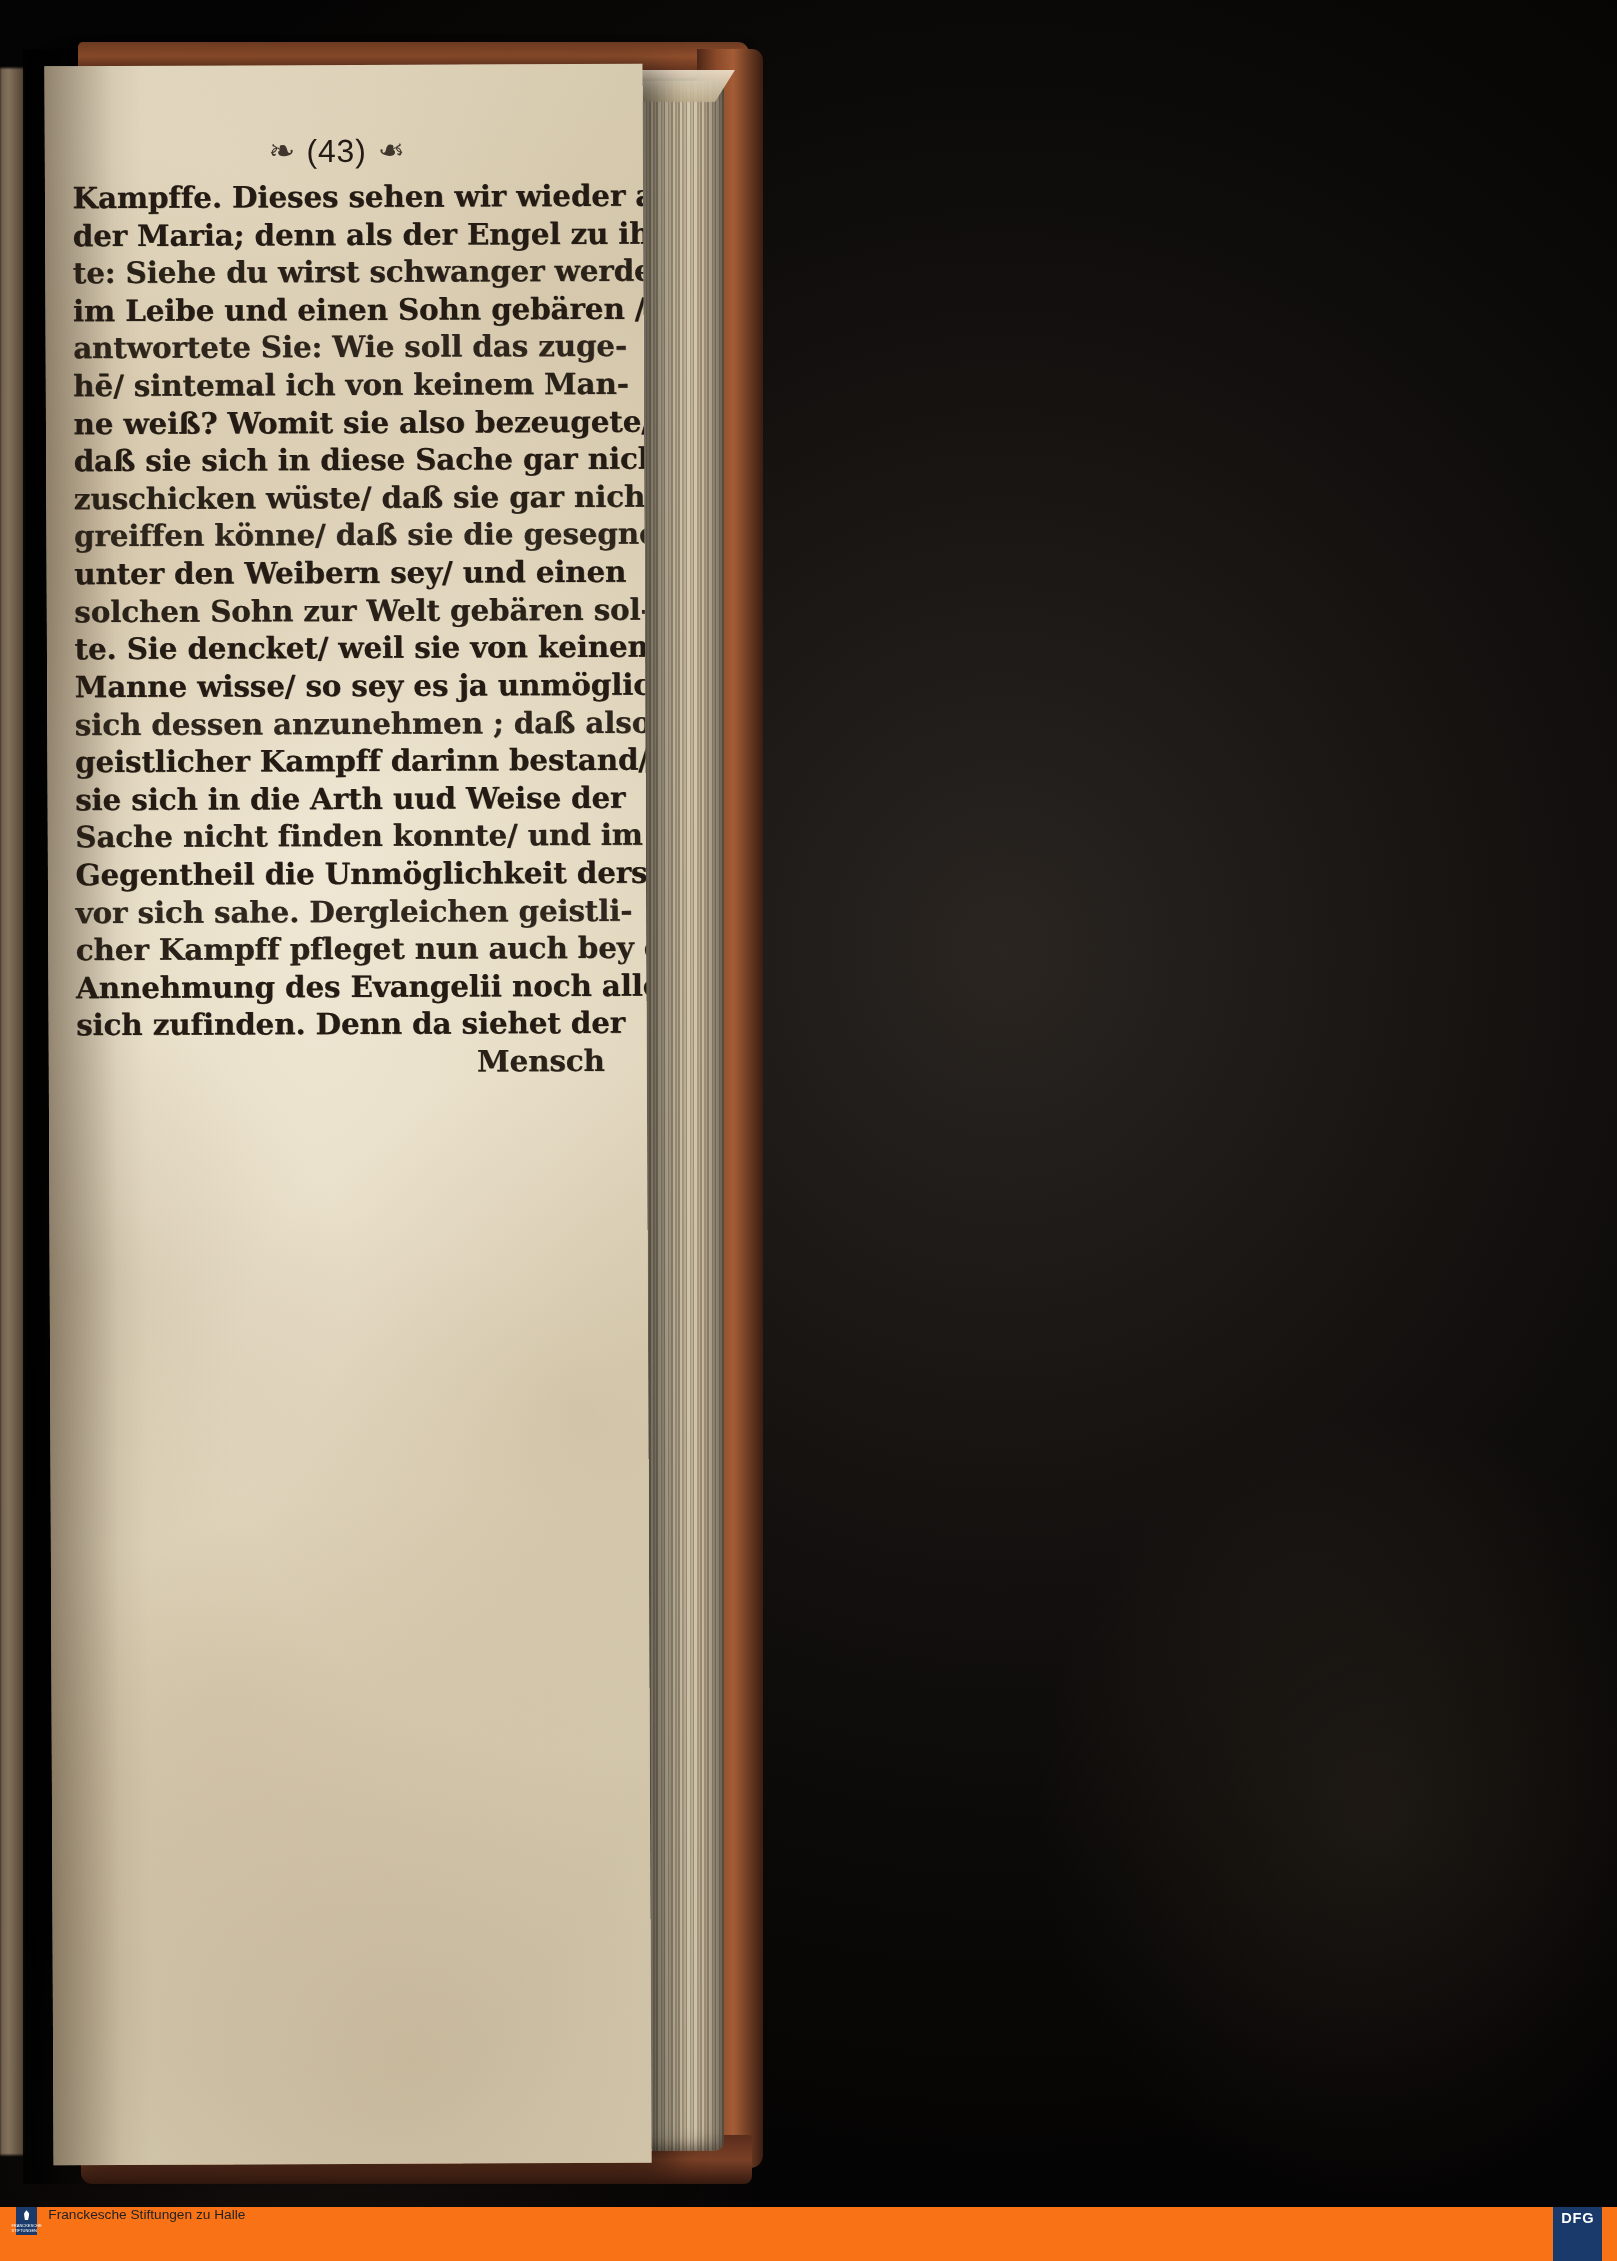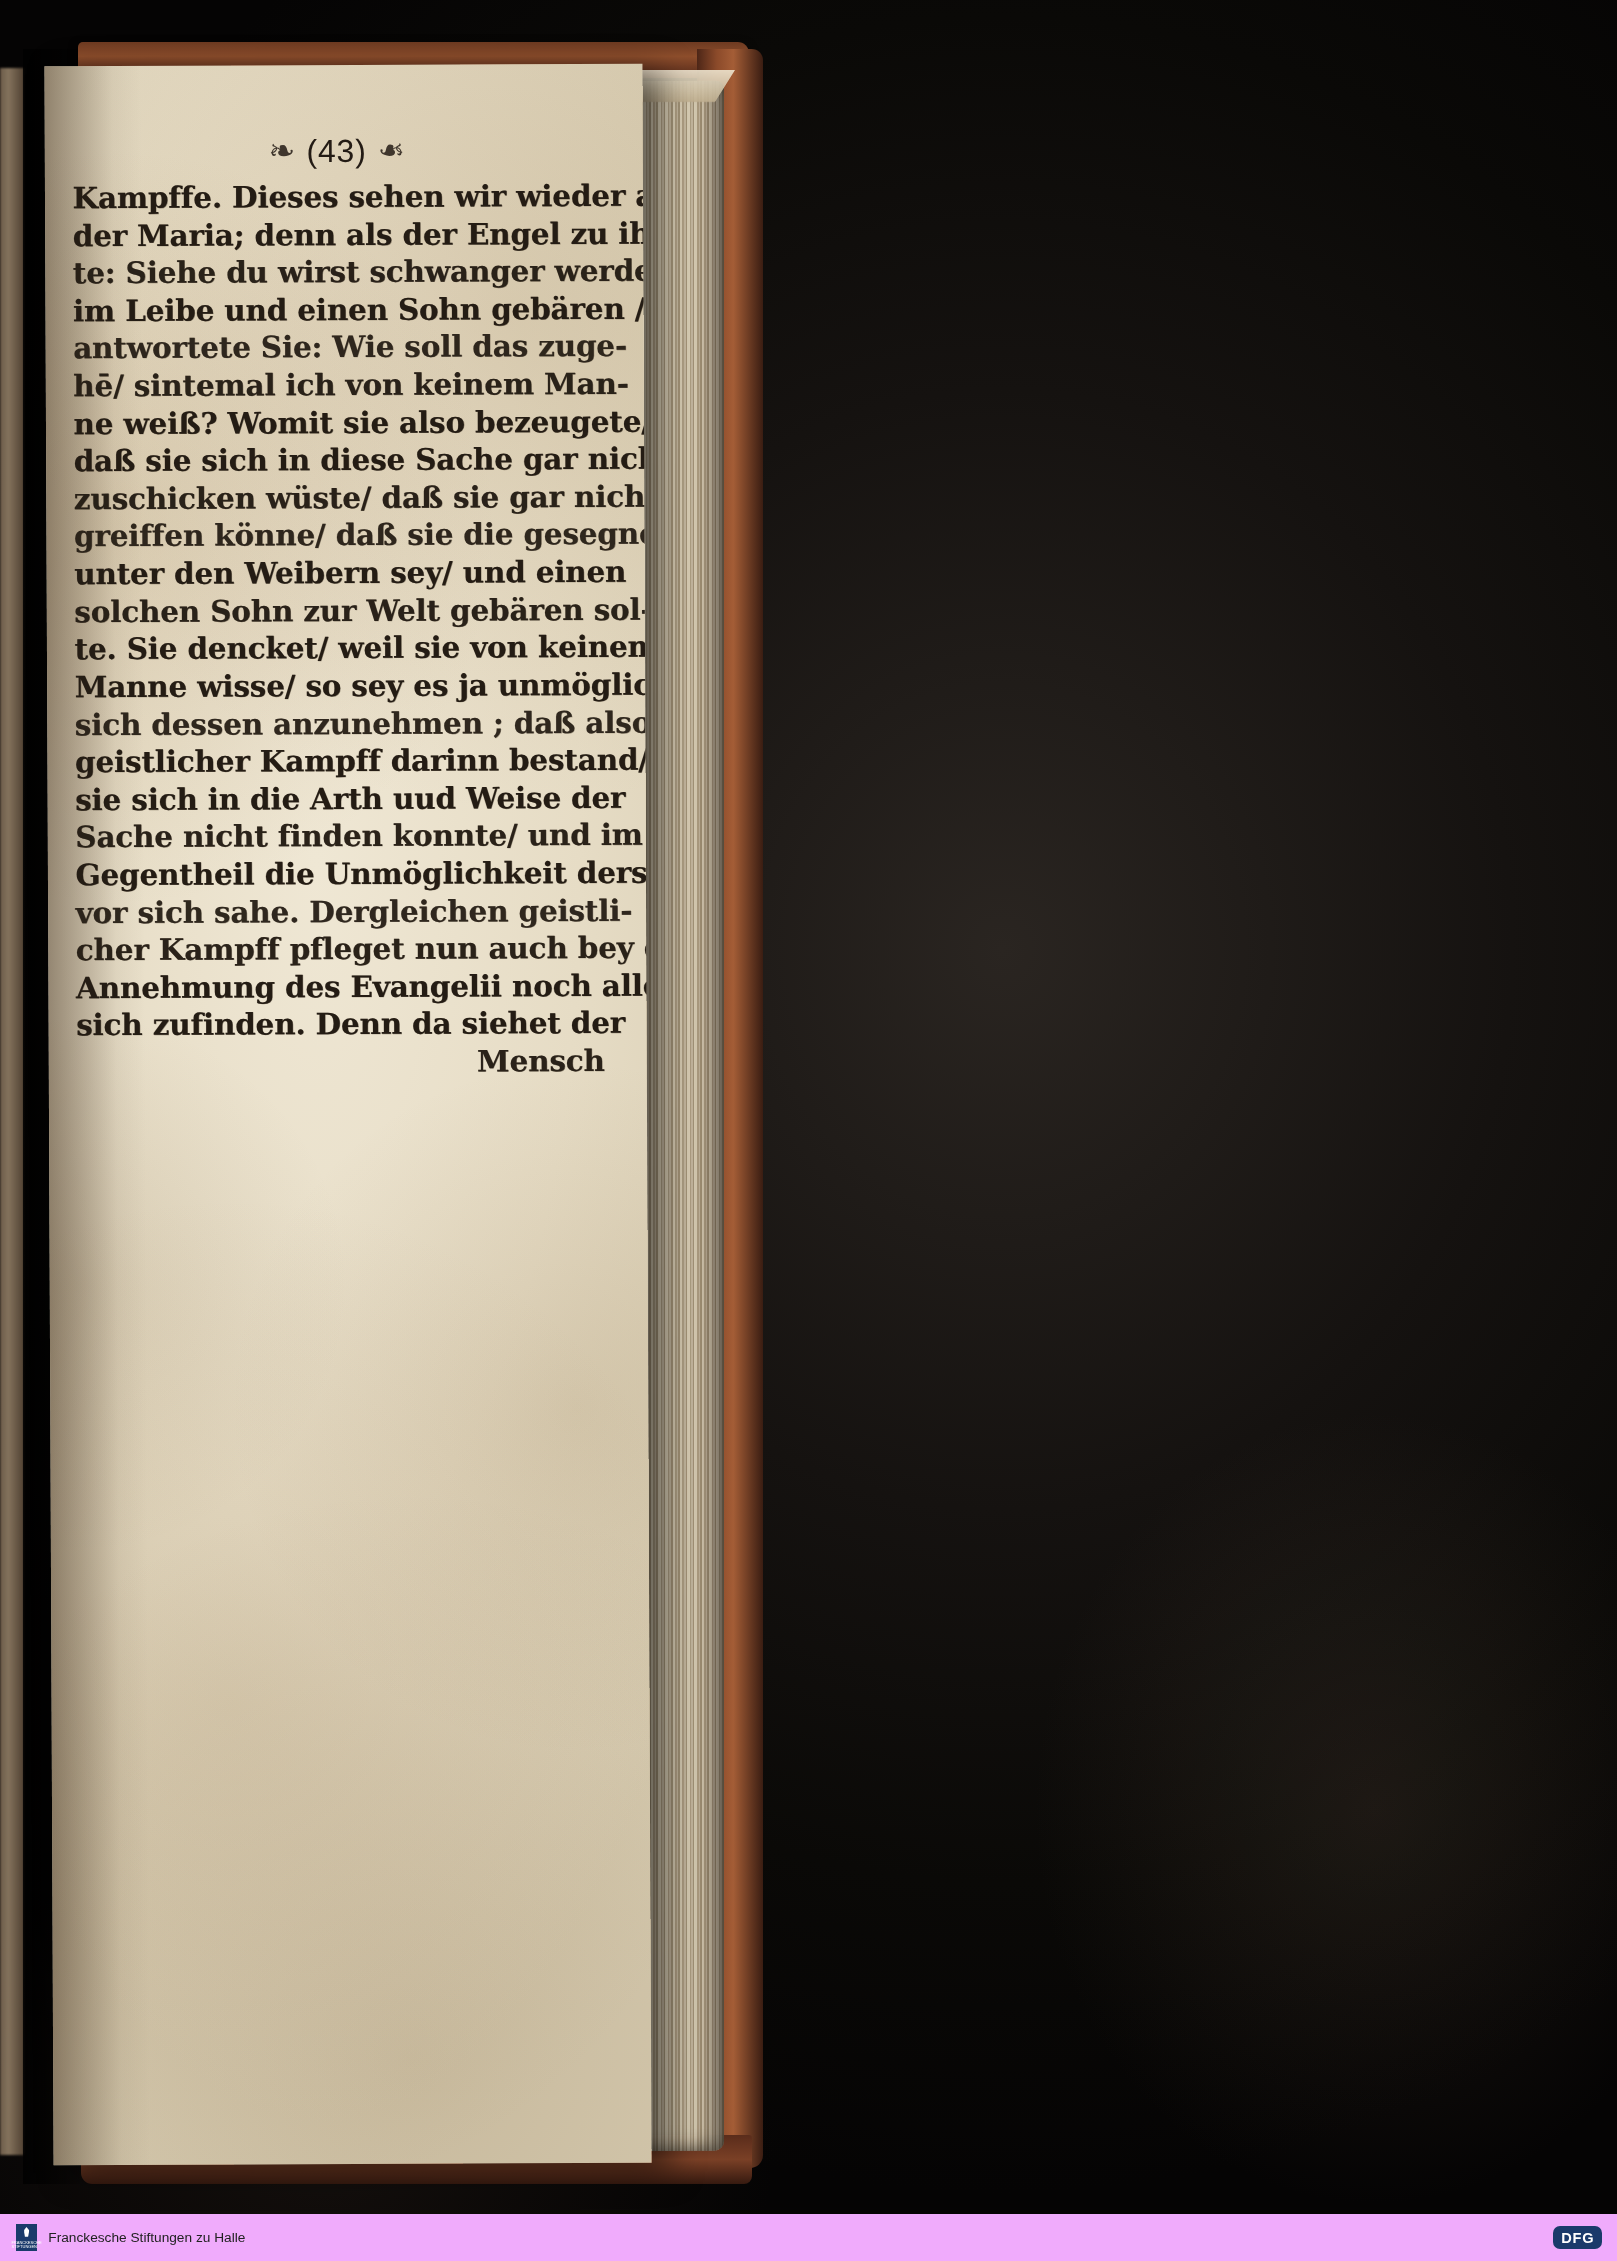--- a/index.html
+++ b/index.html
@@ -180,24 +180,23 @@
   .line.right{ text-align:right; }
 
   
   .line:nth-child(3n){ opacity:.97; }
   .line:nth-child(5n){ opacity:.94; }
 
   
   .footer-bar{
     position:absolute;
     left:0; bottom:0;
-    width:1617px; height:47px;
-    background:#f0abfc;
+    width:1617px; height:54px;
+    background:#f97316;
     display:flex;
-    align-items:center;
     z-index:20;
   }
   .footer-logo{
     width:21px; height:27.5px;
     margin-left:16px;
     background:#1a3a6b;
     color:#fff;
     font-family:"Liberation Sans", sans-serif;
     font-size:4px;
     line-height:1.1;
@@ -226,21 +225,21 @@
   .footer-dfg{
     margin-left:auto;
     margin-right:14.6px;
     background:#1a3a6b;
     color:#fff;
     font-family:"Liberation Sans", sans-serif;
     font-weight:bold;
     font-size:14.6px;
     letter-spacing:0.8px;
     padding:3.2px 8px;
-    border-radius:7px;
+    border-radius:0;
   }
 </style>
 </head>
 <body>
 
 <div class="photo-bg"></div>
 <div class="left-sliver"></div>
 <div class="left-shadow"></div>
 
 <div class="cover-top"></div>

